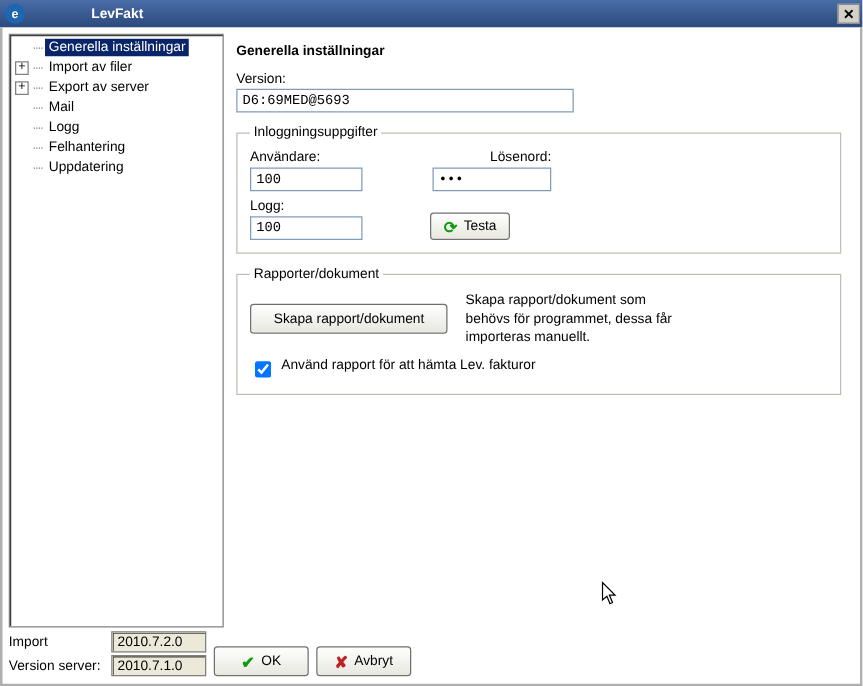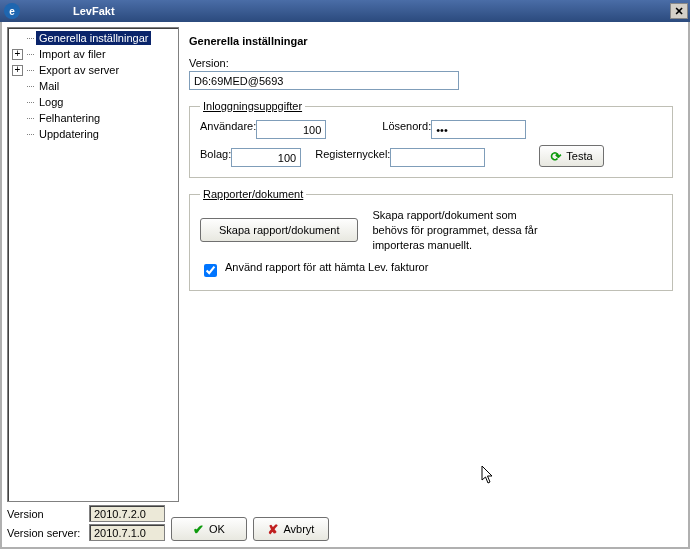--- a/index.html
+++ b/index.html
@@ -99,34 +99,34 @@
     font-weight: bold;
     margin-bottom: 10px;
     margin-top: 4px;
   }
   .lbl { margin-bottom: 2px; display: block; }
   .input {
     border: 1px solid #7f9db9;
     background: #fff;
     height: 19px;
     padding: 2px 4px;
-    font-family: Liberation Sans, sans-serif;
+    font-family: Liberation Mono, monospace;
     font-size: 11px;
   }
   .input-licens { width: 270px; }
   fieldset {
     border: 1px solid #bfbfb5;
     margin: 10px 0 0 0;
     padding: 8px 10px 10px 10px;
   }
-  legend { padding: 0 3px; text-decoration: underline; }
+  legend { padding: 0 3px; }
   .row { display: flex; gap: 14px; margin-top: 6px; align-items: flex-end;}
   .row:first-of-type { margin-top: 0; }
-  .col { display: flex; flex-direction: row; }
-  .input-sm { width: 70px; text-align: right; }
+  .col { display: flex; flex-direction: column; }
+  .input-sm { width: 90px; }
   .input-md { width: 95px; }
   .btn {
     height: 22px;
     padding: 0 10px;
     border: 1px solid #707070;
     background: linear-gradient(to bottom, #fefefe, #e8e8e0);
     border-radius: 3px;
     display: inline-flex;
     align-items: center;
     gap: 5px;
@@ -225,33 +225,29 @@
       <label class="lbl">Version:</label>
       <input class="input input-licens" value="D6:69MED@5693" style="">
 
       <fieldset>
         <legend>Inloggningsuppgifter</legend>
         <div class="row">
           <div class="col">
             <label class="lbl">Användare:</label>
             <input class="input input-sm" value="100" style="">
           </div>
-          <div class="col" style="margin-left:42px;">
+          <div class="col" style="margin-left:42px;align-items:flex-end;">
             <label class="lbl">Lösenord:</label>
             <input class="input input-md" type="password" value="xxx" style="">
           </div>
         </div>
         <div class="row">
           <div class="col">
-            <label class="lbl">Bolag:</label>
+            <label class="lbl">Logg:</label>
             <input class="input input-sm" value="100" style="">
-          </div>
-          <div class="col">
-            <label class="lbl">Registernyckel:</label>
-            <input class="input input-md" value="" style="">
           </div>
           <div class="col" style="margin-left:40px;">
             <button class="btn">
               <span class="icon-reload">⟳</span>
               <span>Testa</span>
             </button>
           </div>
         </div>
       </fieldset>
 
@@ -273,21 +269,21 @@
         <svg width="14" height="20" viewBox="0 0 14 20">
             <path d="M1 1 L1 15 L4.5 12 L7 18 L9 17 L6.5 11 L11 11 Z" fill="#fff" stroke="#000" stroke-width="1"></path>
           </svg>
       </span>
     </div>
   </div>
 
   <div class="bottom">
     <div class="vers-col">
       <div class="vers">
-        <span class="vers-lbl">Version</span>
+        <span class="vers-lbl">Import</span>
         <span class="vers-val">2010.7.2.0</span>
       </div>
       <div class="vers">
         <span class="vers-lbl">Version server:</span>
         <span class="vers-val">2010.7.1.0</span>
       </div>
     </div>
     <button class="btn btn-ok">
       <span class="icon-check">✔</span>
       <span>OK</span>

